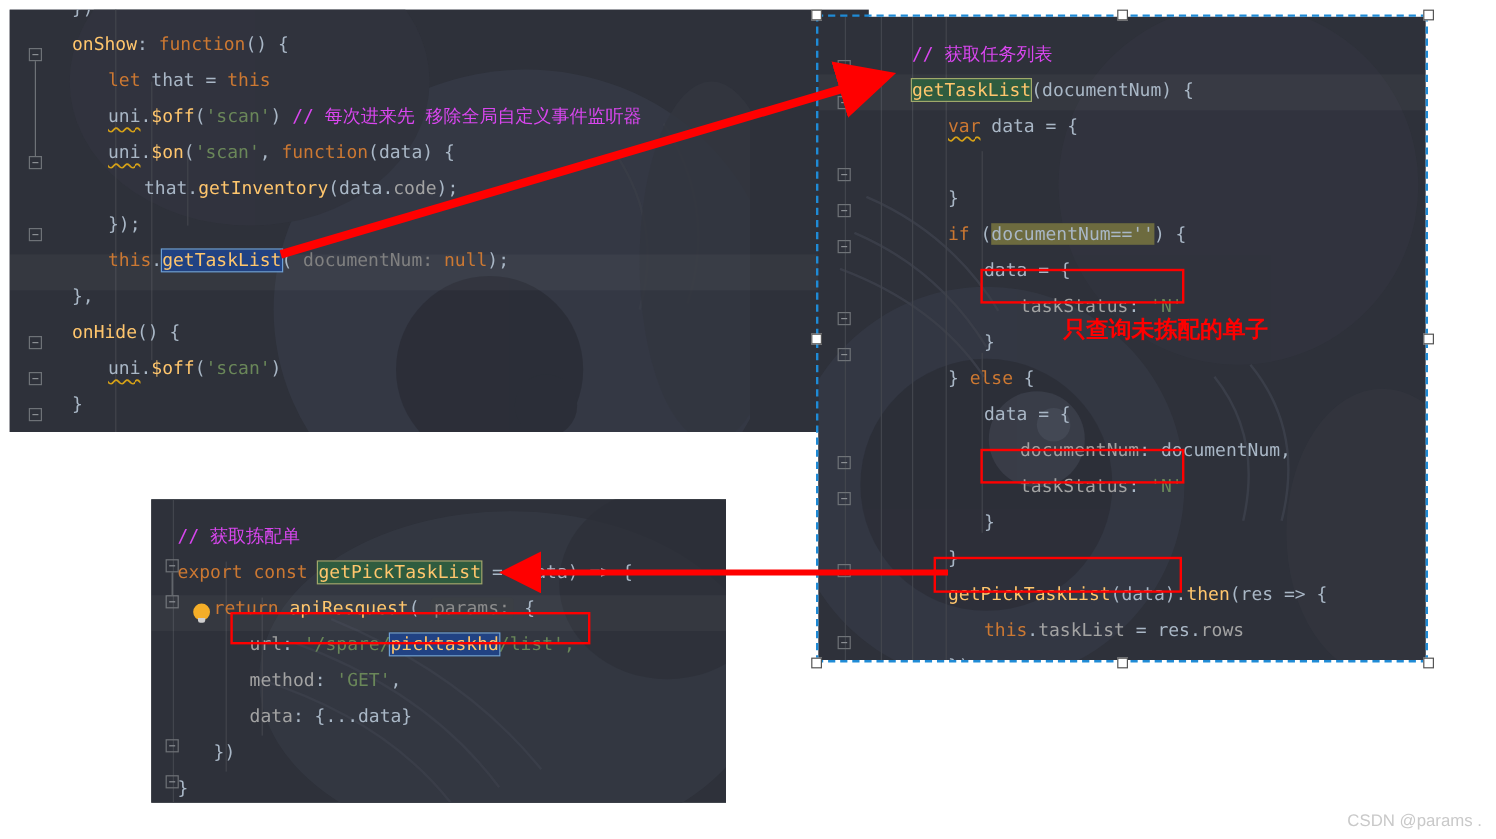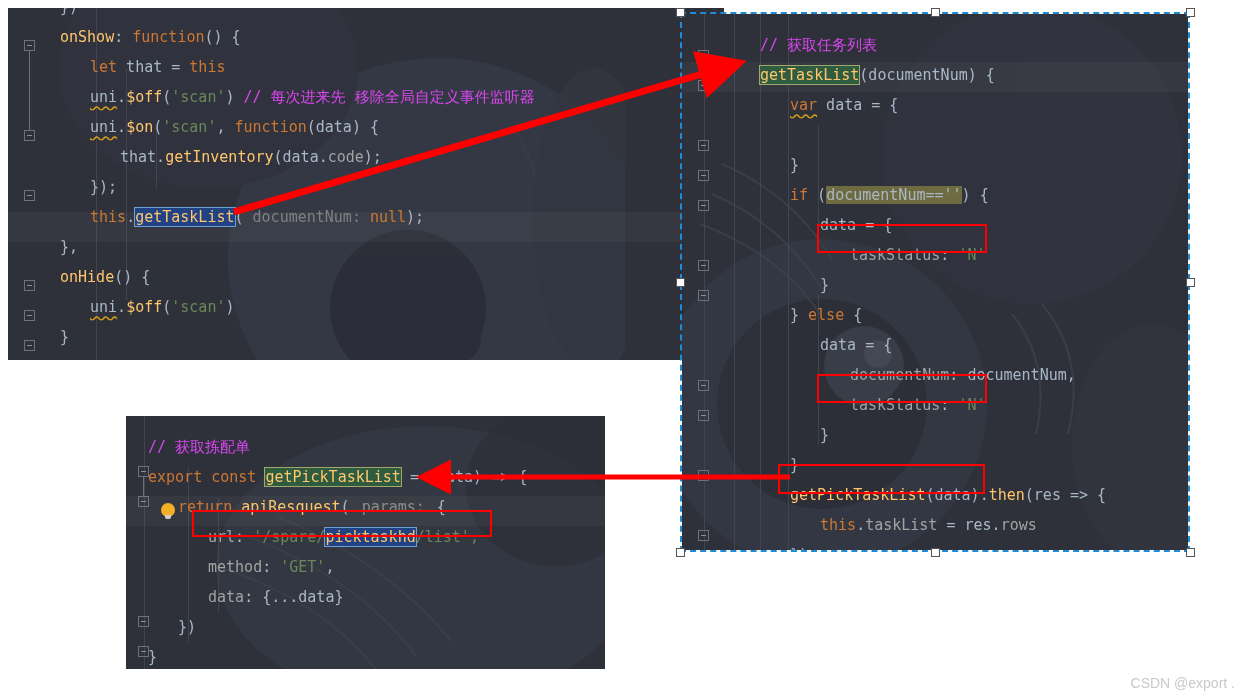--- a/index.html
+++ b/index.html
@@ -252,15 +252,16 @@
   <svg id="arrows" width="1247" height="699">
     <defs>
       <marker id="ah" markerWidth="7" markerHeight="7" refX="5.4" refY="3.5" orient="auto">
         <polygon points="0,0 7,3.5 0,7" fill="#ff0000"></polygon>
       </marker>
     </defs>
     <line x1="234" y1="212" x2="736" y2="64" stroke="#ff0000" stroke-width="7" marker-end="url(#ah)"></line>
     <line x1="790" y1="477" x2="424" y2="477" stroke="#ff0000" stroke-width="5" marker-end="url(#ah)"></line>
   </svg>
 
-
-  <div class="watermark">CSDN @export .</div>
+  <div class="anno-cn" style="left:886px; top:262px;">只查询未拣配的单子</div>
+
+  <div class="watermark">CSDN @params .</div>
 </div>
 
 </body></html>

